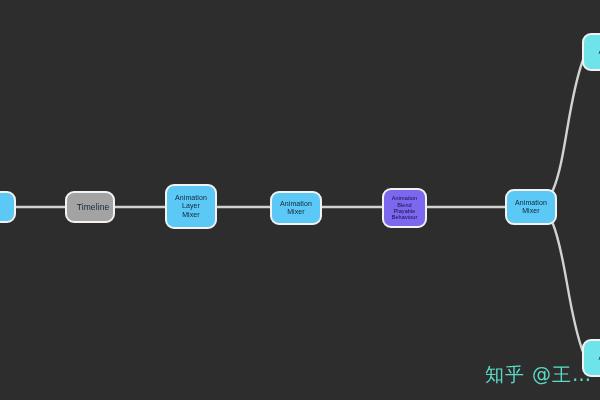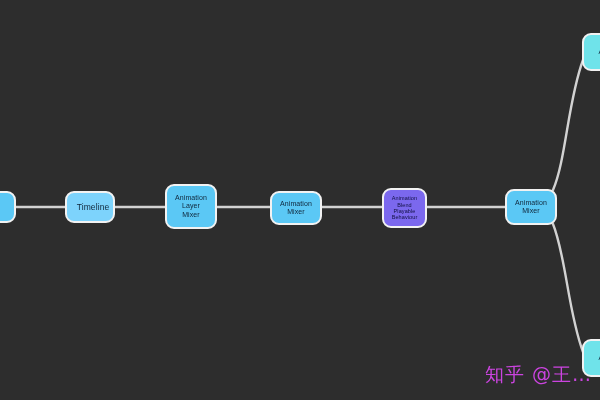--- a/index.html
+++ b/index.html
@@ -39,28 +39,28 @@
     z-index: 3;
   }
   .node-label {
     display: block;
     width: 100%;
     white-space: pre-line;
     padding: 0 2px;
   }
   .n-cyan   { background: #5bc8f5; }
   .n-cyan-b { background: #6fe3ea; }
-  .n-green  { background: #7dd3fc; padding-left: 6px; }
+  .n-green  { background: #a3a3a3; padding-left: 6px; }
   .n-purple { background: #7b68ee; color: #101040; }
 
   #watermark {
     position: absolute;
     right: 8px;
     bottom: 12px;
-    color: #d946ef;
+    color: #5eead4;
     font-size: 19px;
     font-family: "DejaVu Sans", sans-serif;
     letter-spacing: 1px;
     white-space: nowrap;
     z-index: 6;
     opacity: 0.92;
   }
 </style>
 </head>
 <body>

